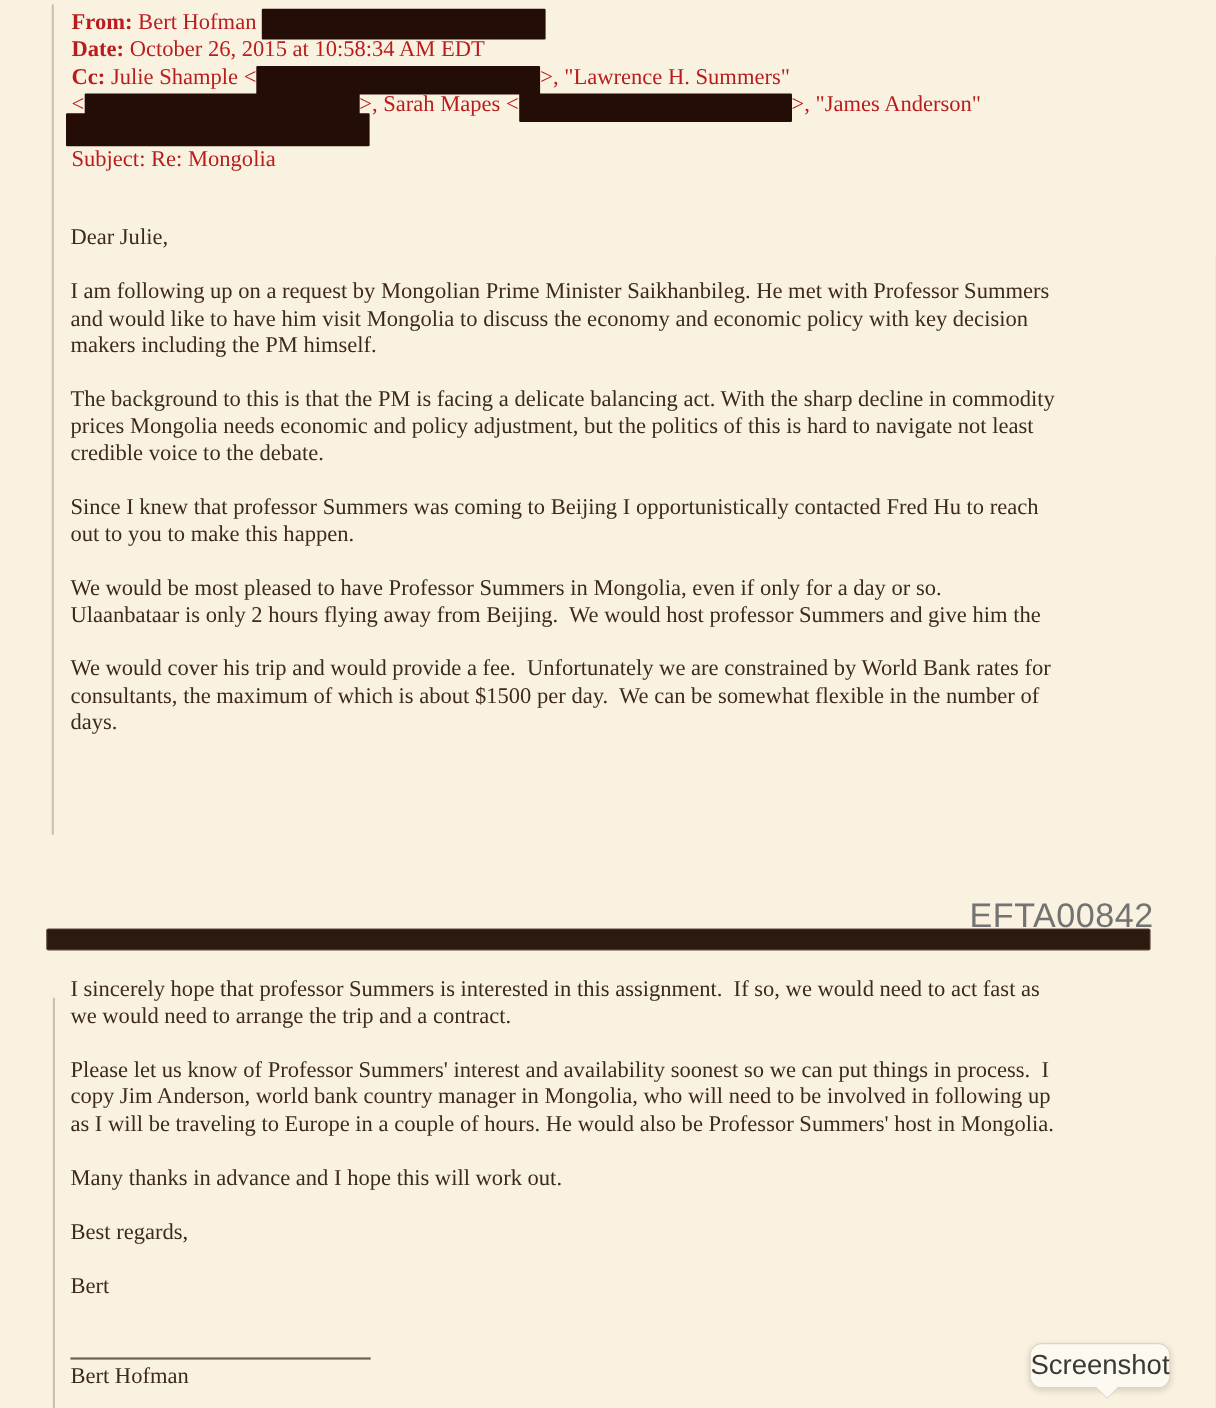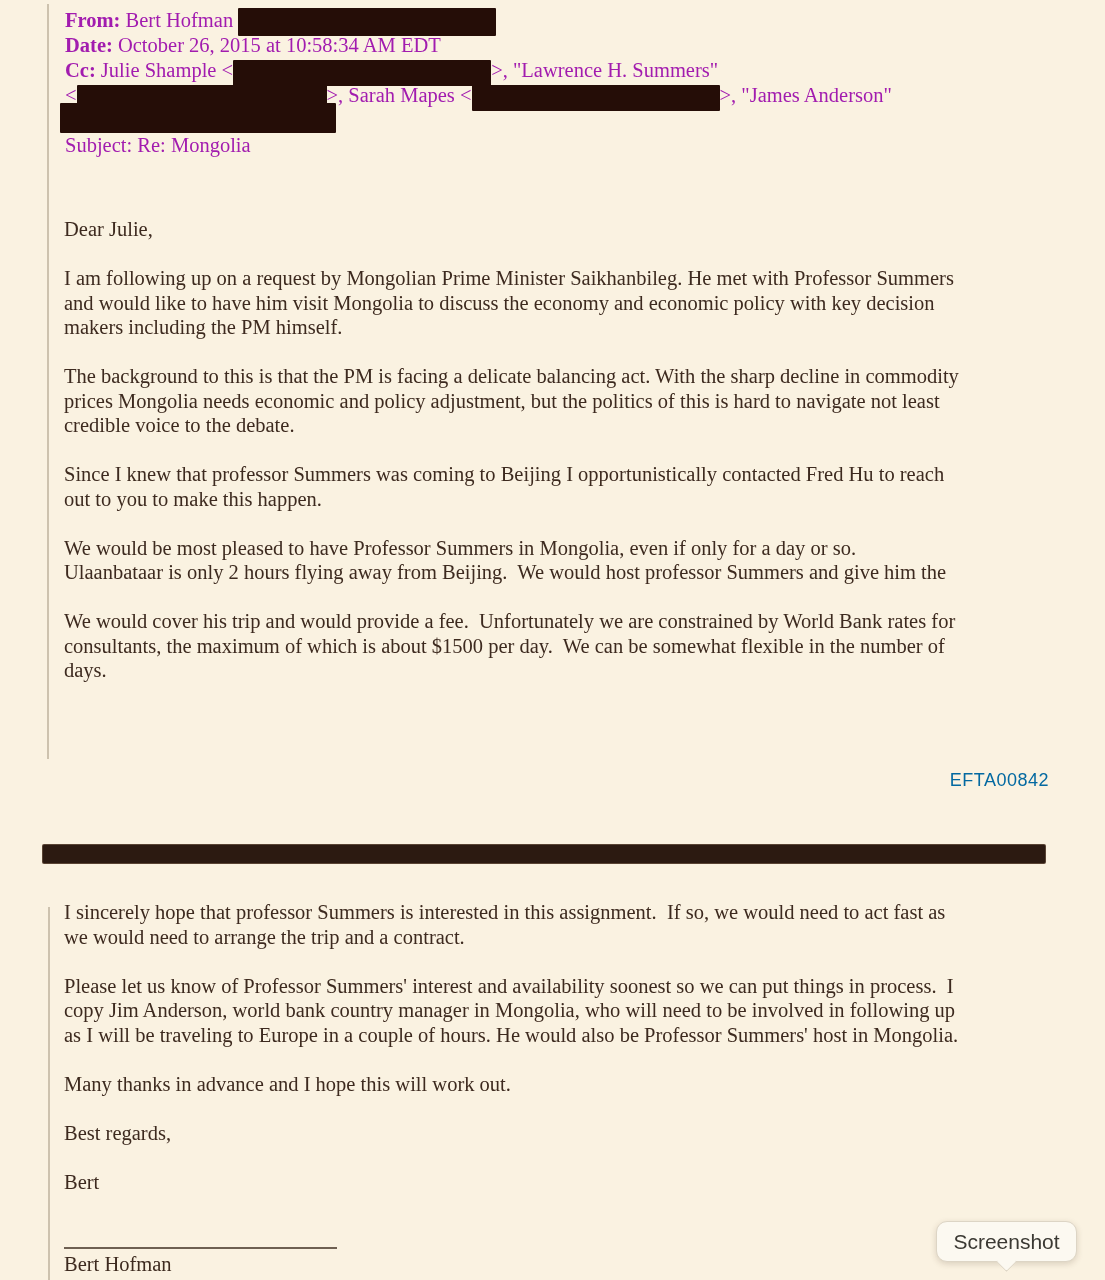--- a/index.html
+++ b/index.html
@@ -14,21 +14,21 @@
   }
   
   .ql { position:absolute; width:2px; background:#cdc2ae; }
   .ql1 { left:47px; top:4px; height:755px; }
   .ql2 { left:48px; top:907px; height:373px; }
 
   
   .hline {
     position:absolute; left:65px;
     font-size:20.5px; line-height:25px;
-    white-space:pre; color:#a21caf;
+    white-space:pre; color:#b91c1c;
   }
   .b { font-weight:bold; }
   .redaction {
     display:inline-block;
     background:#250d07;
     vertical-align:text-bottom;
     margin-bottom:-5px;
     border-radius:1px;
   }
   .r-from { width:258px; height:28px; }
@@ -43,57 +43,57 @@
   .subject-row { top:133px; font-weight:normal; }
 
   
   .body-block {
     position:absolute; left:64px; width:992px;
     font-size:20.5px; line-height:24.5px;
     color:#3d2a1f;
   }
   .body1 { top:204px; }
   .body2 { top:887px; }
-  .para { margin-bottom:24.5px;margin-top:13px; }
+  .para { margin-bottom:24.5px; }
   .ln { white-space:pre-wrap; }
 
   
   .bates {
-    position:absolute; top:770px; right:56px;
+    position:absolute; top:815px; right:56px;
     font-family:"Liberation Sans", sans-serif;
-    font-size:18px; letter-spacing:0.5px;
-    color:#0369a1;
+    font-size:31px; letter-spacing:0.5px;
+    color:#737373;
   }
   .page-break {
     position:absolute; left:43px; top:845px;
     width:1002px; height:18px;
     background:#2c1a11;
     box-shadow:0 0 0 1px #594434;
     border-radius:1px;
   }
 
   
   .sig-line {
     margin-top:53px;
     width:273px; height:0;
     border-top:2px solid #6e6052;
   }
   .sig-name { margin-top:3px; white-space:pre; }
 
   
   .tooltip {
     position:absolute; left:936px; top:1221px;
-    width:141px; height:41px;
+    width:128px; height:41px;
     background:#fcf9f1;
     border:1px solid #ddd5c5;
     border-radius:11px;
     box-shadow:0 2px 6px rgba(70,50,25,0.18);
     display:flex; align-items:center; justify-content:center;
     font-family:"Liberation Sans", sans-serif;
-    font-size:21px; color:#3b3933;
+    font-size:25px; color:#3b3933;
   }
   .tooltip-tail {
     position:absolute; left:62px; bottom:-8px;
     width:15px; height:15px;
     background:#fcf9f1;
     border-right:1px solid #ddd5c5;
     border-bottom:1px solid #ddd5c5;
     transform:rotate(45deg);
     border-radius:2px;
   }

